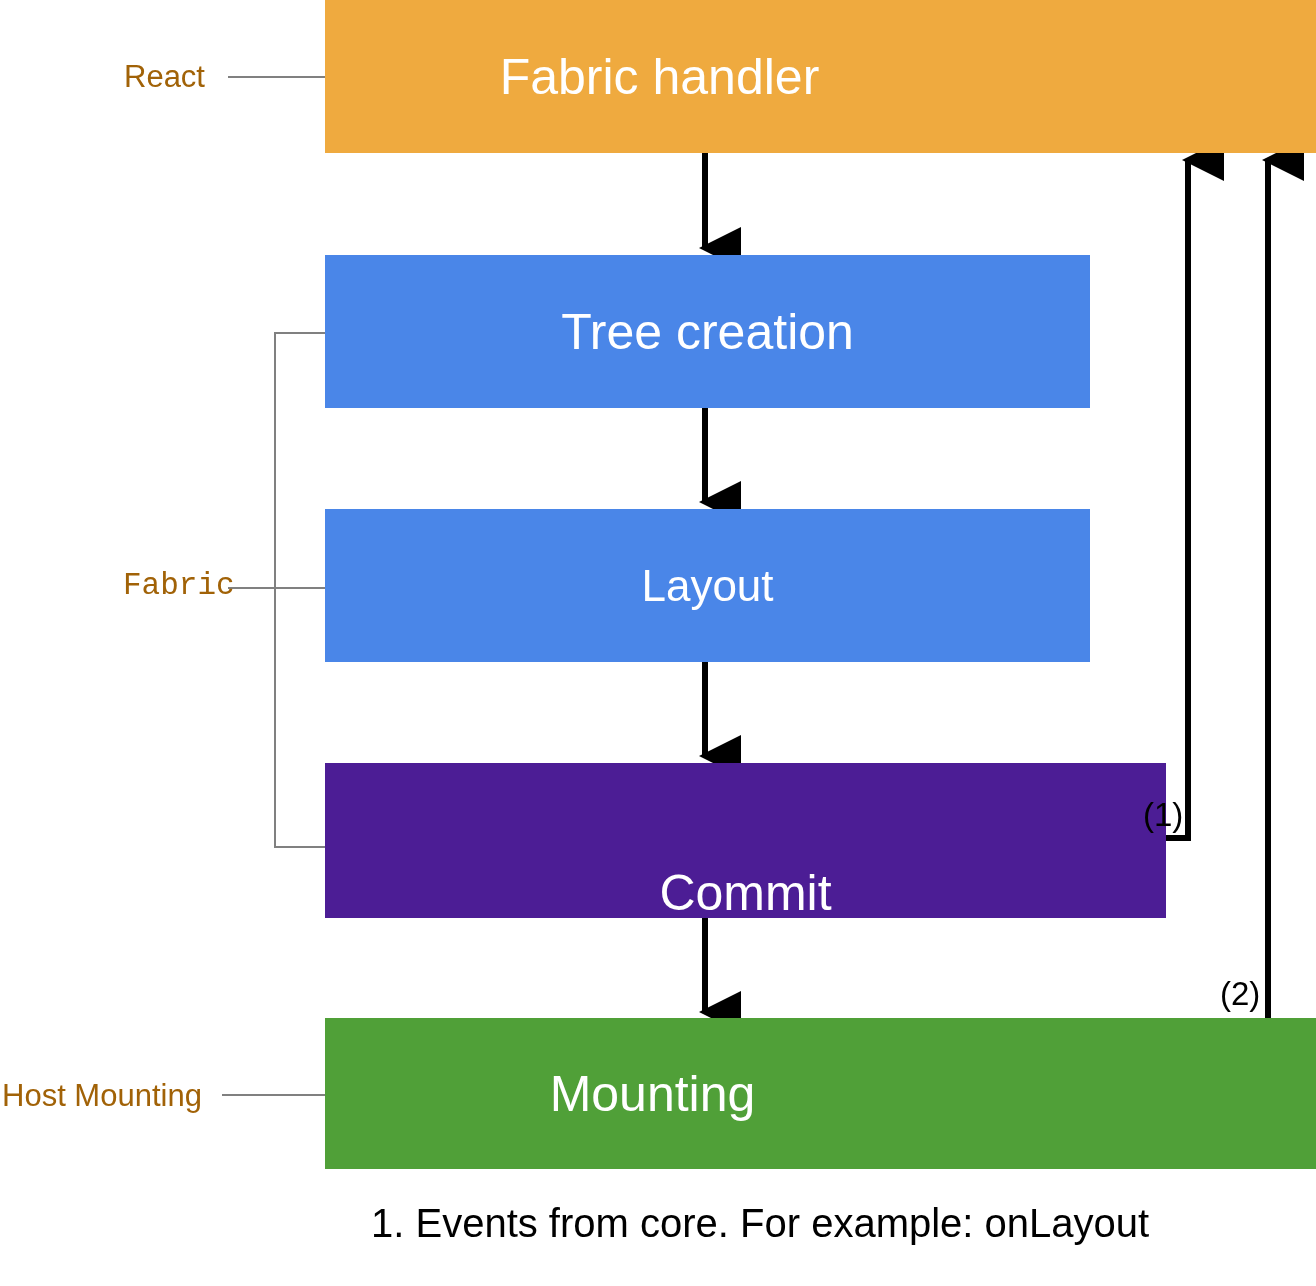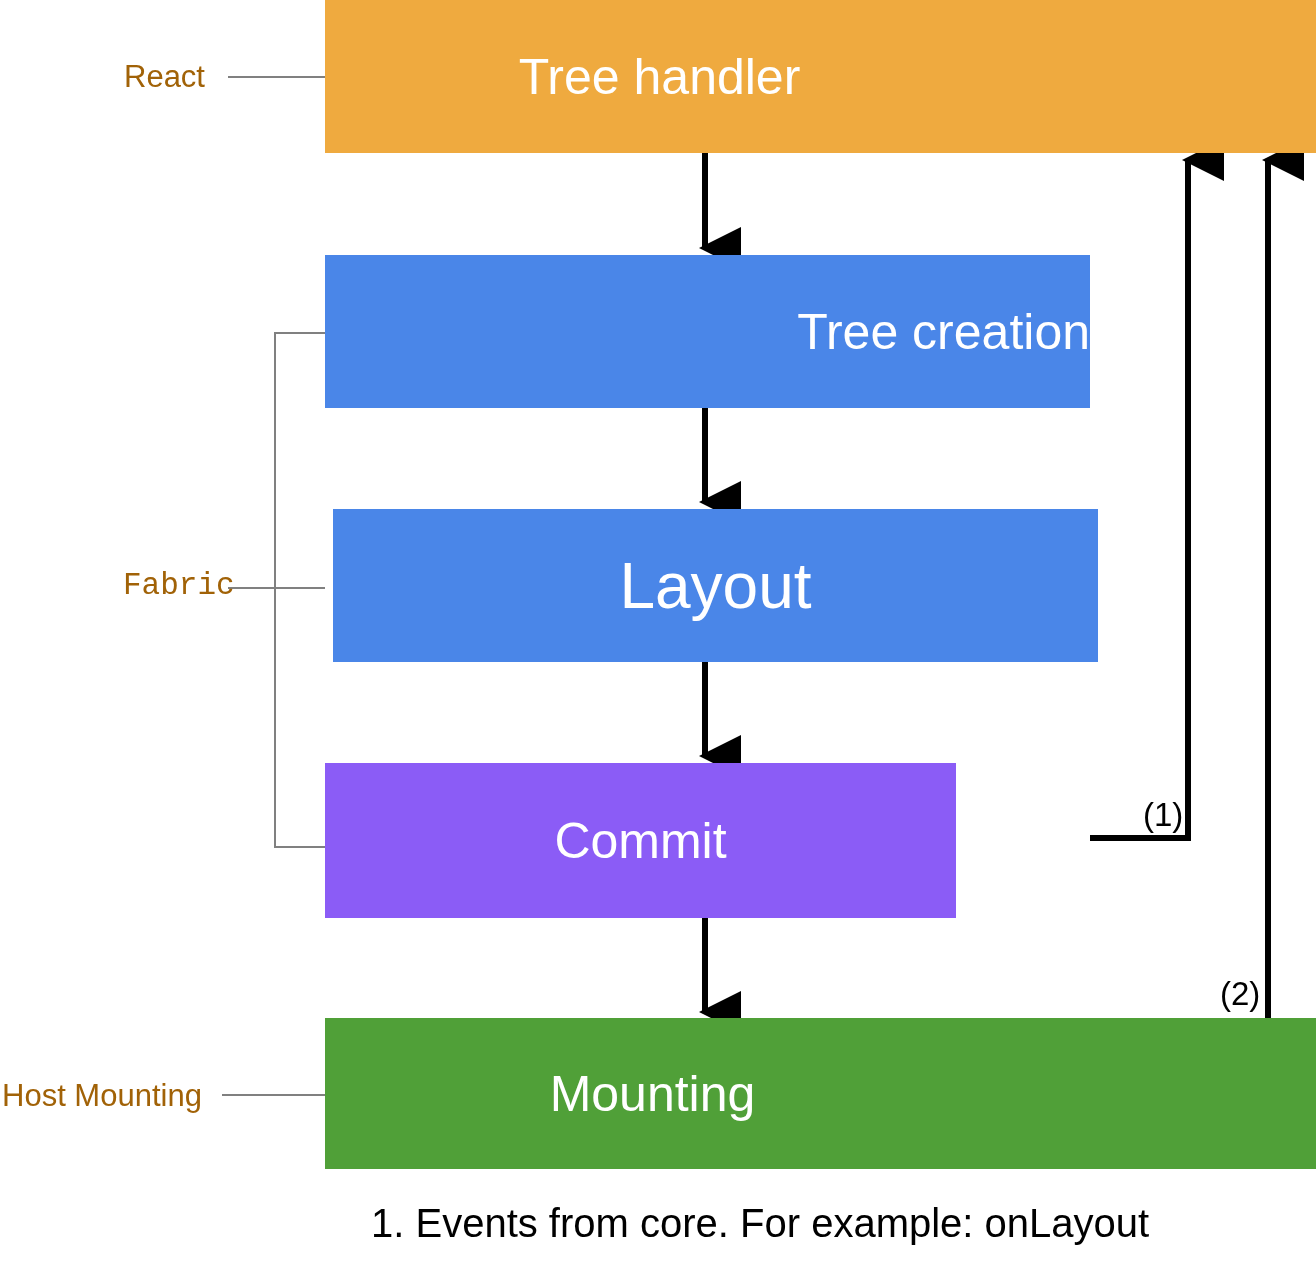--- a/index.html
+++ b/index.html
@@ -48,38 +48,37 @@
   }
   #box-event-handler .node-label { transform: translateX(-161px) translateY(6px); }
 
   #box-tree-creation {
     left: 325px;
     top: 255px;
     width: 765px;
     height: 153px;
     background: #4A86E8;
     font-size: 50px;
-    justify-content: flex-end;
   }
   #box-layout {
     left: 325px;
     top: 509px;
     width: 765px;
     height: 153px;
     background: #4A86E8;
-    font-size: 64px;
-    margin-left: 8px;
+    font-size: 44px;
   }
   #box-commit {
     left: 325px;
     top: 763px;
-    width: 631px;
+    width: 841px;
     height: 155px;
-    background: #8b5cf6;
+    background: #4c1d95;
     font-size: 50px;
+    align-items: flex-end;
   }
   #box-mounting {
     left: 325px;
     top: 1018px;
     width: 991px;
     height: 151px;
     background: #50A038;
     font-size: 50px;
   }
   #box-mounting .node-label { transform: translateX(-168px); }
@@ -152,21 +151,21 @@
     <line x1="705" y1="662" x2="705" y2="756" stroke="#000000" stroke-width="6" marker-end="url(#arrowhead-down)"></line>
 
     <line x1="705" y1="918" x2="705" y2="1012" stroke="#000000" stroke-width="6" marker-end="url(#arrowhead-down)"></line>
 
     <path d="M 1090 838 L 1188 838 L 1188 160" fill="none" stroke="#000000" stroke-width="6" marker-end="url(#arrowhead-up)"></path>
 
     <path d="M 1268 1018 L 1268 160" fill="none" stroke="#000000" stroke-width="6" marker-end="url(#arrowhead-up)"></path>
   </svg>
 
   <div class="node-box" id="box-event-handler">
-    <span class="node-label">Tree handler</span>
+    <span class="node-label">Fabric handler</span>
   </div>
 
   <div class="node-box" id="box-tree-creation">
     <span class="node-label">Tree creation</span>
   </div>
 
   <div class="node-box" id="box-layout">
     <span class="node-label">Layout</span>
   </div>
 

